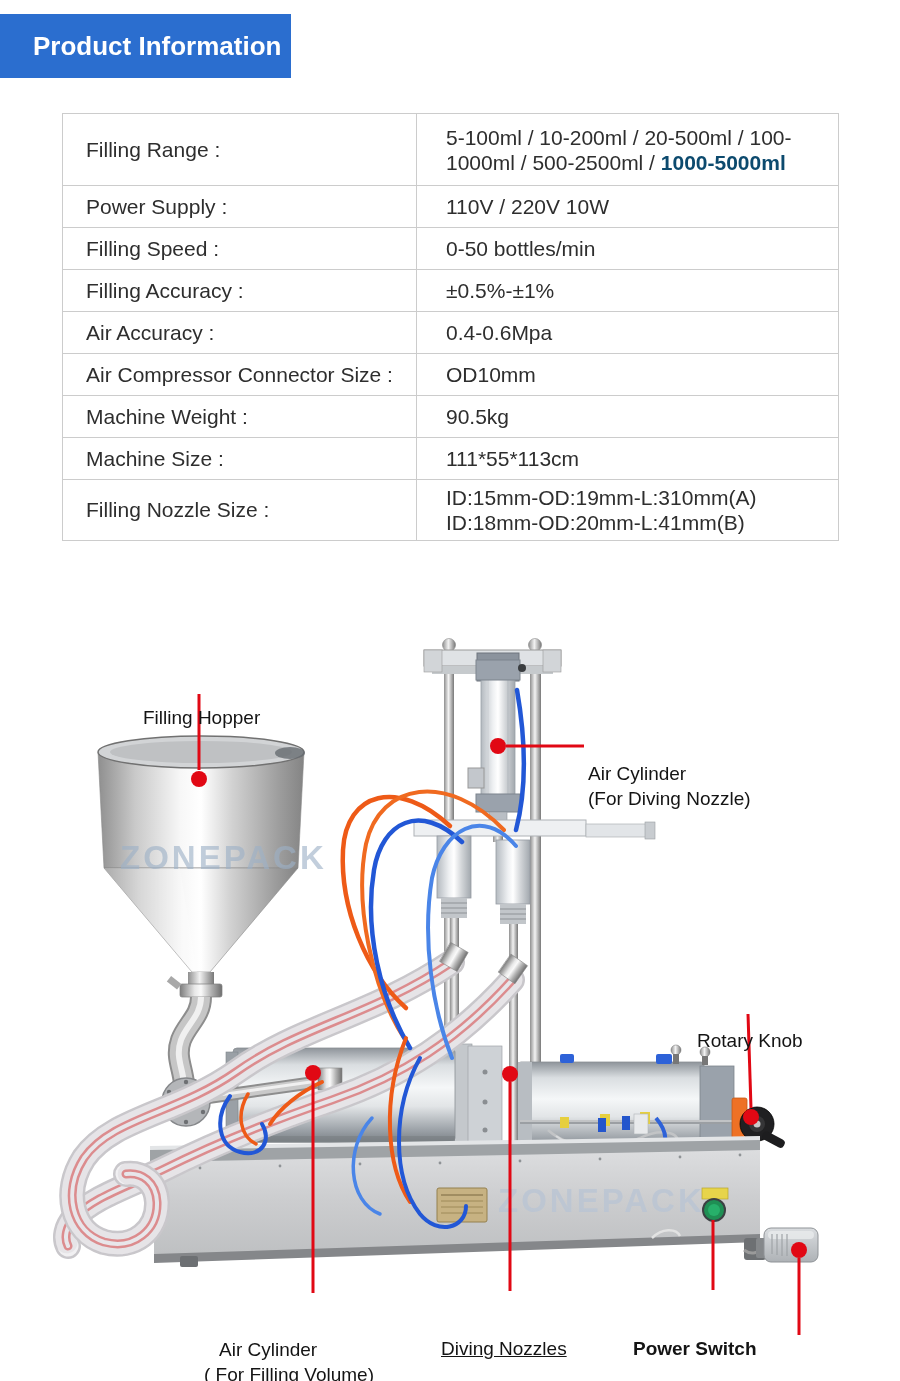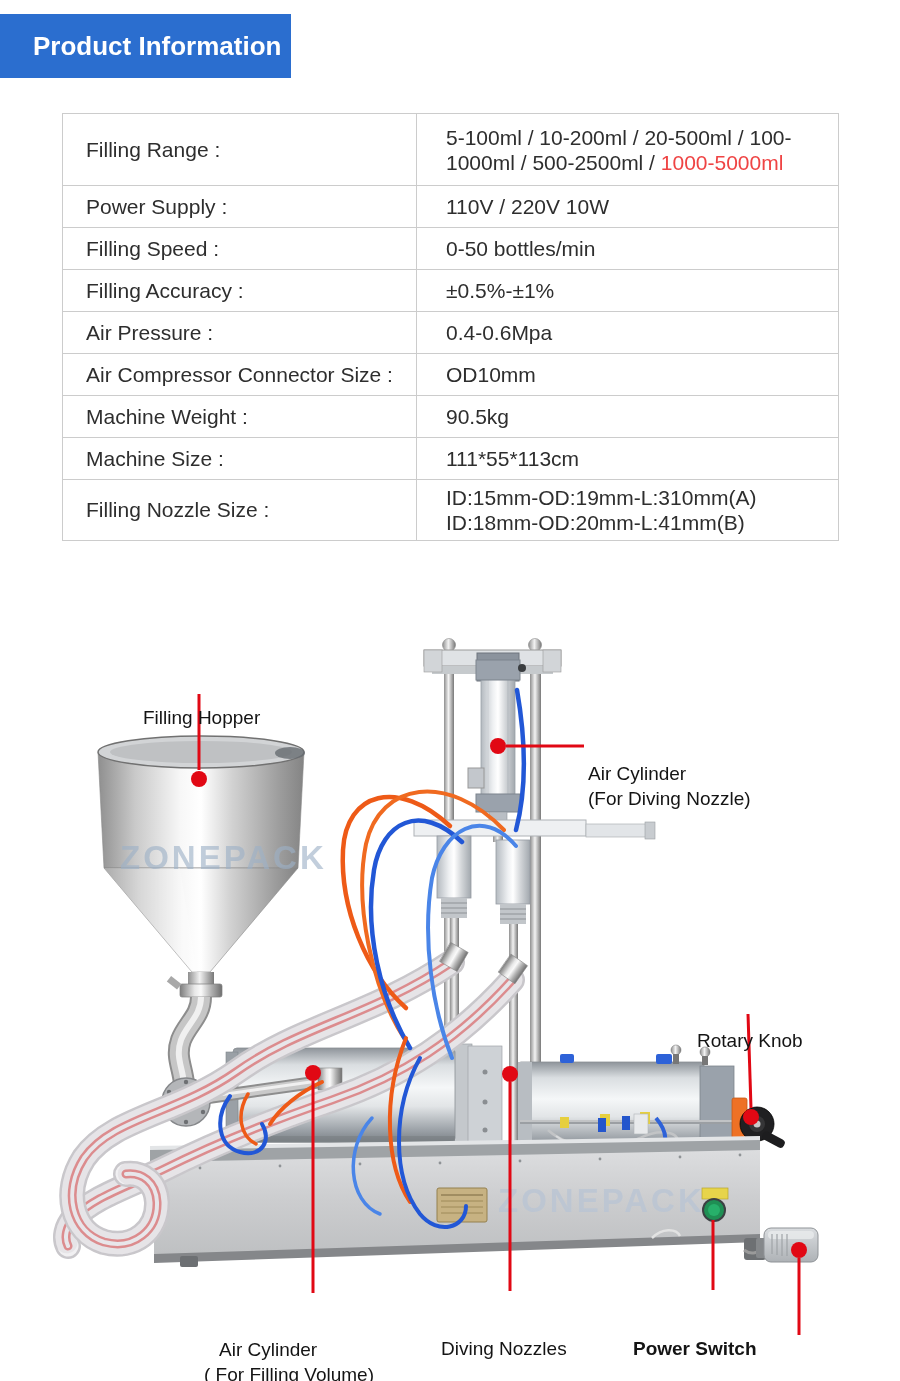--- a/index.html
+++ b/index.html
@@ -13,21 +13,21 @@
 
   
   .spec{position:absolute;left:62px;top:113px;width:777px;border-collapse:collapse;
         table-layout:fixed;font-size:21px;color:#2e2e2e;}
   .spec td{border:1px solid #cccccc;vertical-align:middle;}
   .spec td.lbl{width:329px;padding-left:23px;}
   .spec td.val{padding-left:29px;line-height:25px;}
   .spec tr.r-tall{height:72px;}
   .spec tr.r-std{height:42px;}
   .spec tr.r-tall2{height:61px;margin-left:44px;}
-  .hl{color:#ef4444;font-weight:normal;}
+  .hl{color:#0c4a6e;font-weight:bold;}
 
   
   .diagram{position:absolute;left:0;top:600px;width:900px;height:781px;}
   .diagram svg{position:absolute;left:0;top:0;}
   .dlabel{position:absolute;font-size:19px;color:#141414;line-height:25px;white-space:nowrap;margin-top:41px;}
   .dlabel .ln{display:block;}
   .indent1{padding-left:15px;}
 </style>
 </head>
 <body>
@@ -50,21 +50,21 @@
     </tr>
     <tr class="r-std">
       <td class="lbl">Filling Speed :</td>
       <td class="val">0-50 bottles/min</td>
     </tr>
     <tr class="r-std">
       <td class="lbl">Filling Accuracy :</td>
       <td class="val">±0.5%-±1%</td>
     </tr>
     <tr class="r-std">
-      <td class="lbl">Air Pressure :</td>
+      <td class="lbl">Air Accuracy :</td>
       <td class="val">0.4-0.6Mpa</td>
     </tr>
     <tr class="r-std">
       <td class="lbl">Air Compressor Connector Size :</td>
       <td class="val">OD10mm</td>
     </tr>
     <tr class="r-std">
       <td class="lbl">Machine Weight :</td>
       <td class="val">90.5kg</td>
     </tr>
@@ -339,18 +339,18 @@
     <div class="dlabel" style="left:143px;top:64px;">Filling Hopper</div>
     <div class="dlabel" style="left:588px;top:120px;">
       <span class="ln">Air Cylinder</span>
       <span class="ln">(For Diving Nozzle)</span>
     </div>
     <div class="dlabel" style="left:697px;top:387px;">Rotary Knob</div>
     <div class="dlabel" style="left:204px;top:696px;">
       <span class="ln indent1">Air Cylinder</span>
       <span class="ln">( For Filling Volume)</span>
     </div>
-    <div class="dlabel" style="left:441px;top:695px;">Diving Nozzles</div>
+    <div class="dlabel" style="left:441px;top:695px;text-decoration:underline;">Diving Nozzles</div>
     <div class="dlabel" style="left:633px;top:695px;font-weight:bold;">Power Switch</div>
     <div class="dlabel" style="left:737px;top:737px;">Diving Switch</div>
   </div>
 
 </div>
 
 </body></html>

